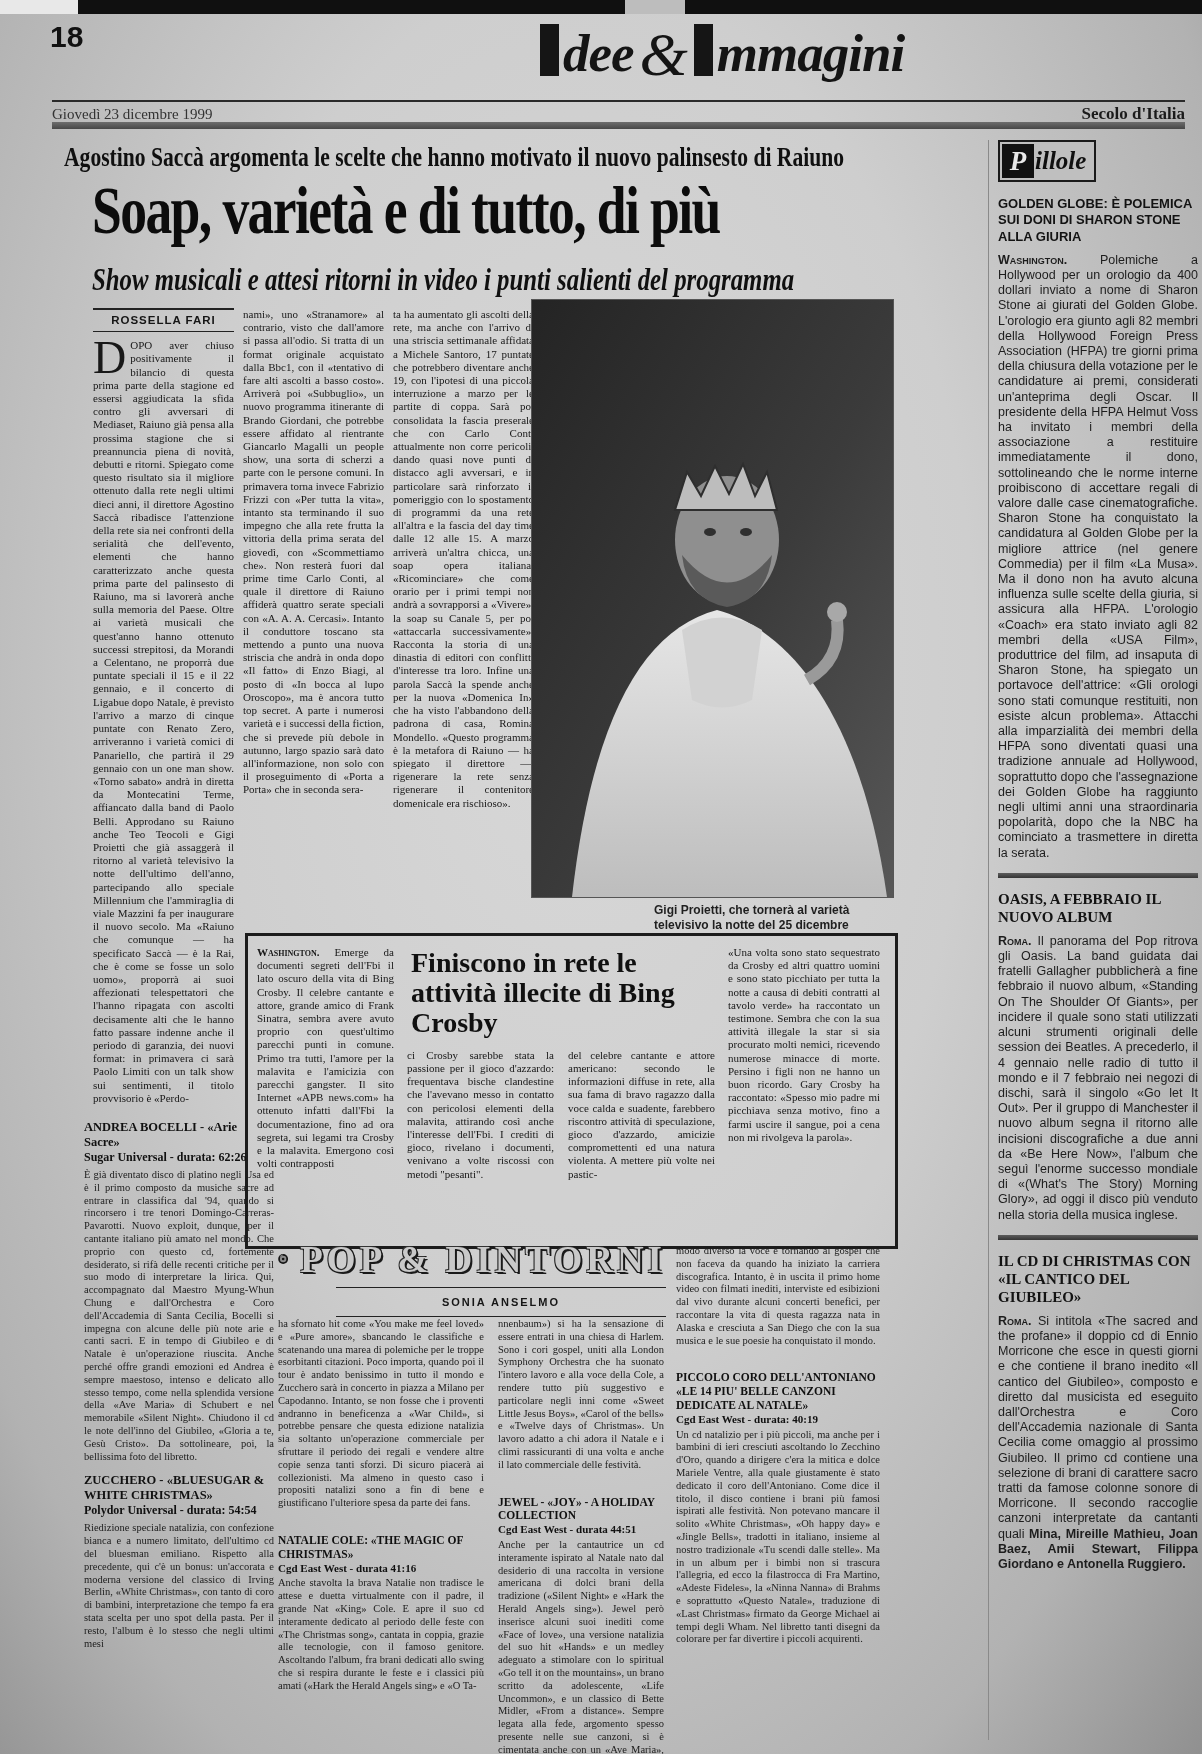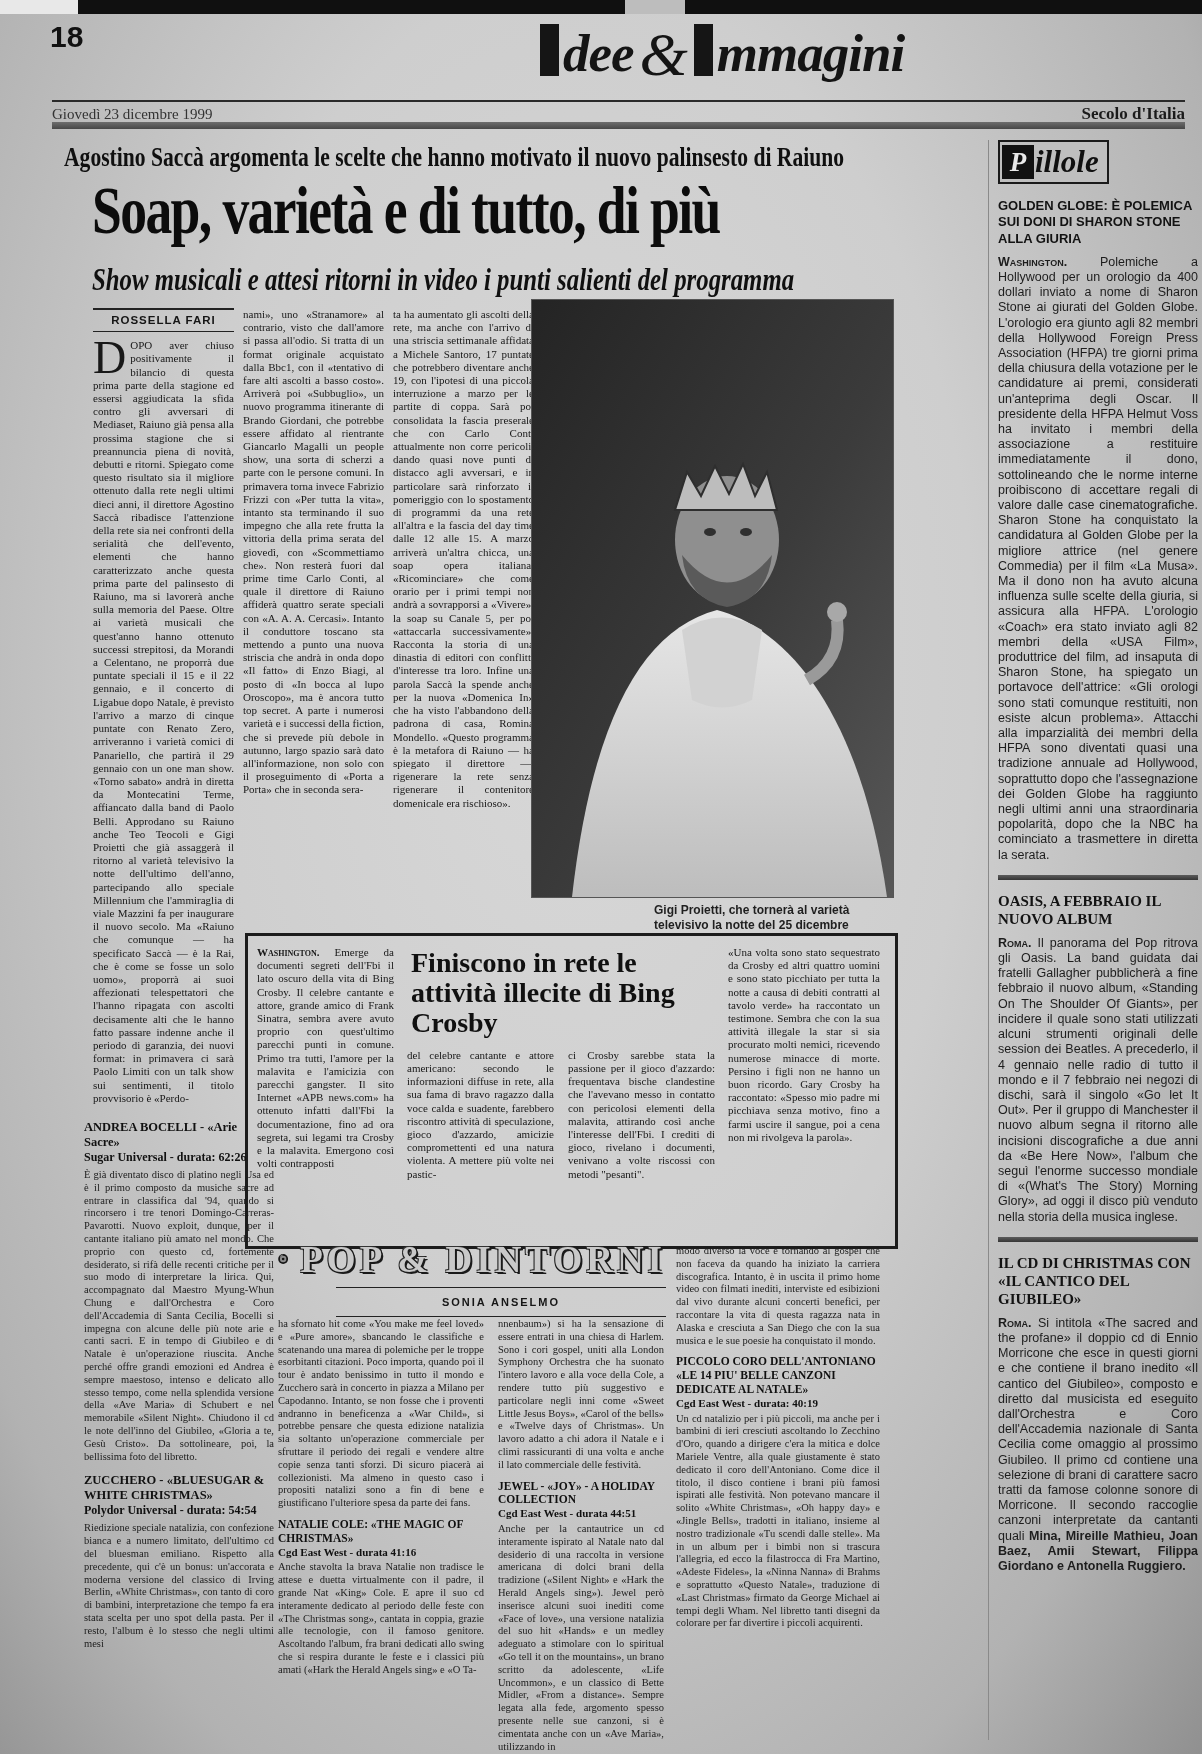--- a/index.html
+++ b/index.html
@@ -59,29 +59,29 @@
   .pop-head{display:flex;align-items:center;gap:12px;}
   .pop-title{font-size:37px;font-weight:800;letter-spacing:4px;text-transform:uppercase;color:#c9c9c9;
     text-shadow:2px 2px 0 #1a1a1a,-1px -1px 0 #333,1px -1px 0 #1a1a1a,-1px 1px 0 #1a1a1a;white-space:nowrap;}
   .pop-author-row{border-top:1.5px solid #222;border-bottom:1.5px solid #222;margin-top:4px;margin-left:58px;
     text-align:center;font-family:"Liberation Sans",sans-serif;font-size:11px;font-weight:bold;letter-spacing:2px;padding:8px 0;color:#161616;}
   
   .bcol{font-size:10.5px;line-height:12.8px;text-align:justify;overflow:hidden;}
   .bcolA{left:278px;top:1318px;width:206px;height:436px;}
   .bcolB{left:498px;top:1318px;width:166px;height:436px;}
   .bcolC{left:676px;top:1245px;width:204px;height:509px;}
-  .bc-heading{font-size:11.5px;font-weight:bold;line-height:1.2;text-align:left;margin-top:8px;color:#101010;}
+  .bc-heading{font-size:11.5px;font-weight:bold;line-height:1.2;text-align:left;margin-top:24px;color:#101010;}
   .bc-label{font-size:11px;font-weight:bold;text-align:left;margin-bottom:3px;color:#101010;}
   
   .sidebar{left:988px;top:140px;width:200px;height:1600px;border-left:1px solid #8a8a8a;padding-left:9px;
     font-family:"Liberation Sans",sans-serif;}
   .pillole-box{display:inline-flex;align-items:center;border:2px solid #1a1a1a;background:#bfbfbf;padding:2px 8px 2px 2px;margin-bottom:14px;}
   .pillole-initial{display:inline-flex;align-items:center;justify-content:center;width:32px;height:34px;background:#111;
     color:#e8e8e8;font-family:"Liberation Serif",serif;font-style:italic;font-weight:bold;font-size:27px;}
-  .pillole-rest{font-family:"Liberation Serif",serif;font-style:italic;font-weight:bold;font-size:31px;color:#101010;margin-left:1px;}
+  .pillole-rest{font-family:"Liberation Serif",serif;font-style:italic;font-weight:bold;font-size:25px;color:#101010;margin-left:1px;}
   .sb-title{font-size:13px;font-weight:bold;line-height:1.25;margin-bottom:8px;color:#131313;}
   .sb-title-serif{font-family:"Liberation Serif",serif;font-size:15px;font-weight:bold;line-height:1.2;margin-bottom:8px;color:#131313;}
   .sb-body{font-size:12.5px;line-height:15.2px;text-align:justify;color:#1d1d1d;margin-bottom:12px;}
   .sb-sep{height:5px;background:linear-gradient(180deg,#5c5c5c,#353535);margin:6px 0 12px 0;}
   .bold-names{font-weight:bold;}
 </style>
 </head>
 <body>
 
 <div class="page">
@@ -142,22 +142,22 @@
   </div>
   <div class="abs caption">Gigi Proietti, che tornerà al varietà televisivo la notte del 25 dicembre</div>
 
   <div class="abs crosby">
     <div class="news c1">
       <span class="dateline">Washington.</span><span> Emerge da documenti segreti dell'Fbi il lato oscuro della vita di Bing Crosby. Il celebre cantante e attore, grande amico di Frank Sinatra, sembra avere avuto proprio con quest'ultimo parecchi punti in comune. Primo tra tutti, l'amore per la malavita e l'amicizia con parecchi gangster. Il sito Internet «APB news.com» ha ottenuto infatti dall'Fbi la documentazione, fino ad ora segreta, sui legami tra Crosby e la malavita. Emergono così volti contrapposti</span>
     </div>
     <div class="mid">
       <div class="crosby-title">Finiscono in rete le attività illecite di Bing Crosby</div>
       <div class="crosby-sub">
+        <div class="news">ci Crosby sarebbe stata la passione per il gioco d'azzardo: frequentava bische clandestine che l'avevano messo in contatto con pericolosi elementi della malavita, attirando così anche l'interesse dell'Fbi. I crediti di gioco, rivelano i documenti, venivano a volte riscossi con metodi "pesanti".</div>
         <div class="news">del celebre cantante e attore americano: secondo le informazioni diffuse in rete, alla sua fama di bravo ragazzo dalla voce calda e suadente, farebbero riscontro attività di speculazione, gioco d'azzardo, amicizie compromettenti ed una natura violenta. A mettere più volte nei pastic-</div>
-        <div class="news">ci Crosby sarebbe stata la passione per il gioco d'azzardo: frequentava bische clandestine che l'avevano messo in contatto con pericolosi elementi della malavita, attirando così anche l'interesse dell'Fbi. I crediti di gioco, rivelano i documenti, venivano a volte riscossi con metodi "pesanti".</div>
       </div>
     </div>
     <div class="news c4">«Una volta sono stato sequestrato da Crosby ed altri quattro uomini e sono stato picchiato per tutta la notte a causa di debiti contratti al tavolo verde» ha raccontato un testimone. Sembra che con la sua attività illegale la star si sia procurato molti nemici, ricevendo numerose minacce di morte. Persino i figli non ne hanno un buon ricordo. Gary Crosby ha raccontato: «Spesso mio padre mi picchiava senza motivo, fino a farmi uscire il sangue, poi a cena non mi rivolgeva la parola».</div>
   </div>
 
   <div class="abs reviews-left">
     <div class="rev-heading">ANDREA BOCELLI - «Arie Sacre»</div>
     <div class="rev-label">Sugar Universal - durata: 62:26</div>
     <div class="rev-body">È già diventato disco di platino negli Usa ed è il primo composto da musiche sacre ad entrare in classifica dal '94, quando si rincorsero i tre tenori Domingo-Carreras-Pavarotti. Nuovo exploit, dunque, per il cantante italiano più amato nel mondo. Che proprio con questo cd, fortemente desiderato, si rifà delle recenti critiche per il suo modo di interpretare la lirica. Qui, accompagnato dal Maestro Myung-Whun Chung e dall'Orchestra e Coro dell'Accademia di Santa Cecilia, Bocelli si impegna con alcune delle più note arie e canti sacri. E in tempo di Giubileo e di Natale è un'operazione riuscita. Anche perché offre grandi emozioni ed Andrea è sempre maestoso, intenso e delicato allo stesso tempo, come nella splendida versione della «Ave Maria» di Schubert e nel memorabile «Silent Night». Chiudono il cd le note dell'inno del Giubileo, «Gloria a te, Gesù Cristo». Da sottolineare, poi, la bellissima foto del libretto.</div>
     <div class="rev-heading">ZUCCHERO - «BLUESUGAR &amp; WHITE CHRISTMAS»</div>

